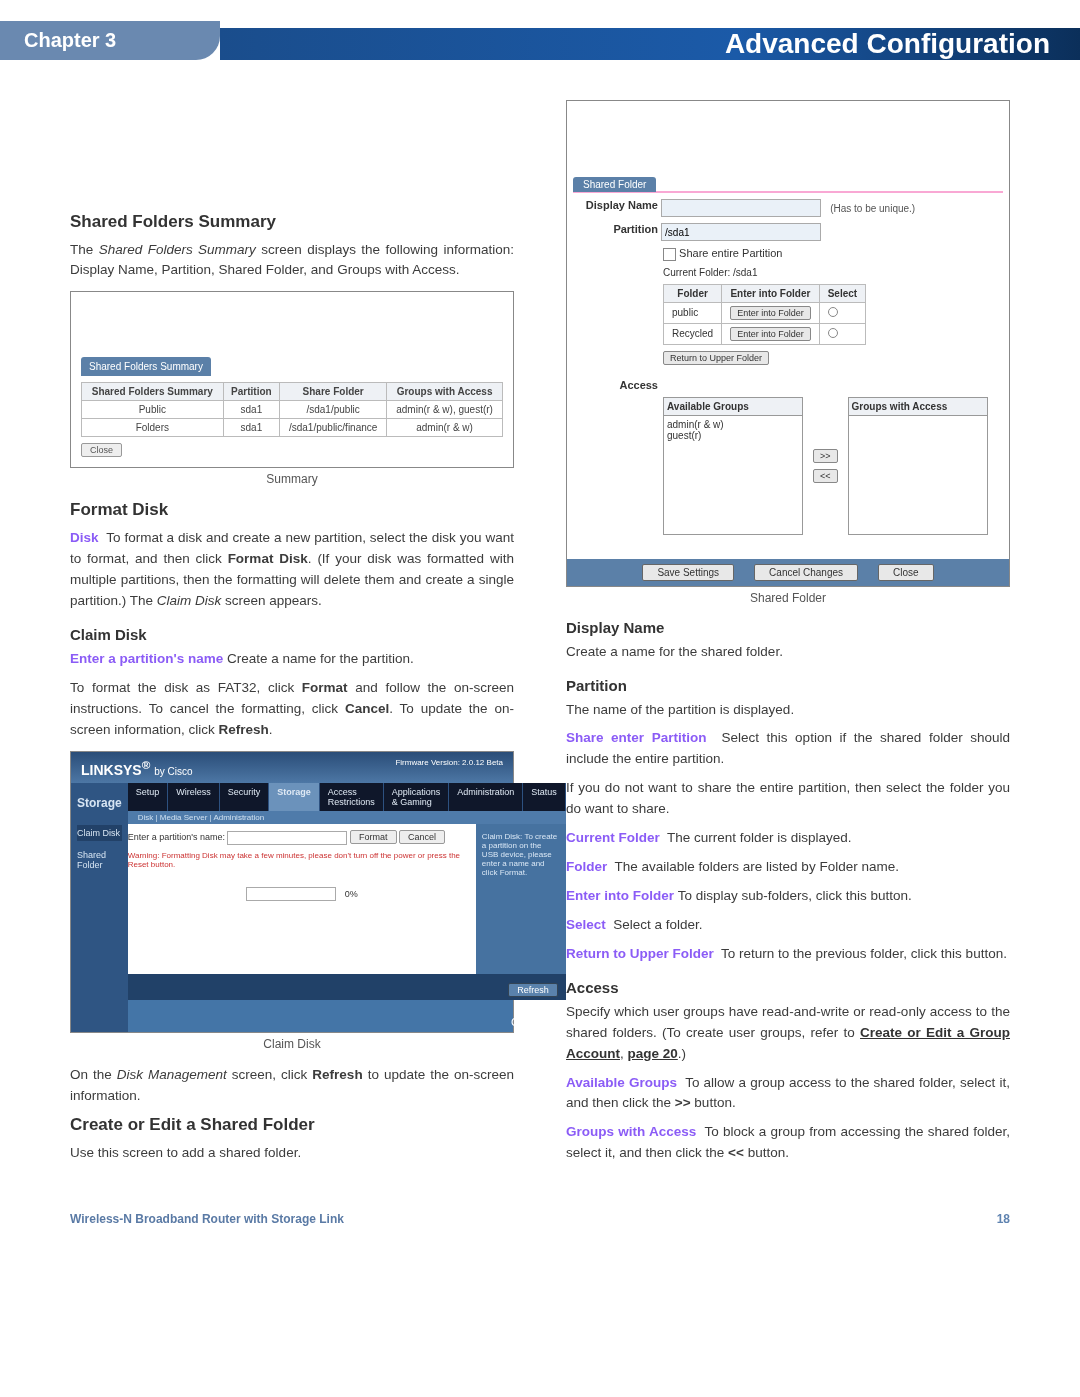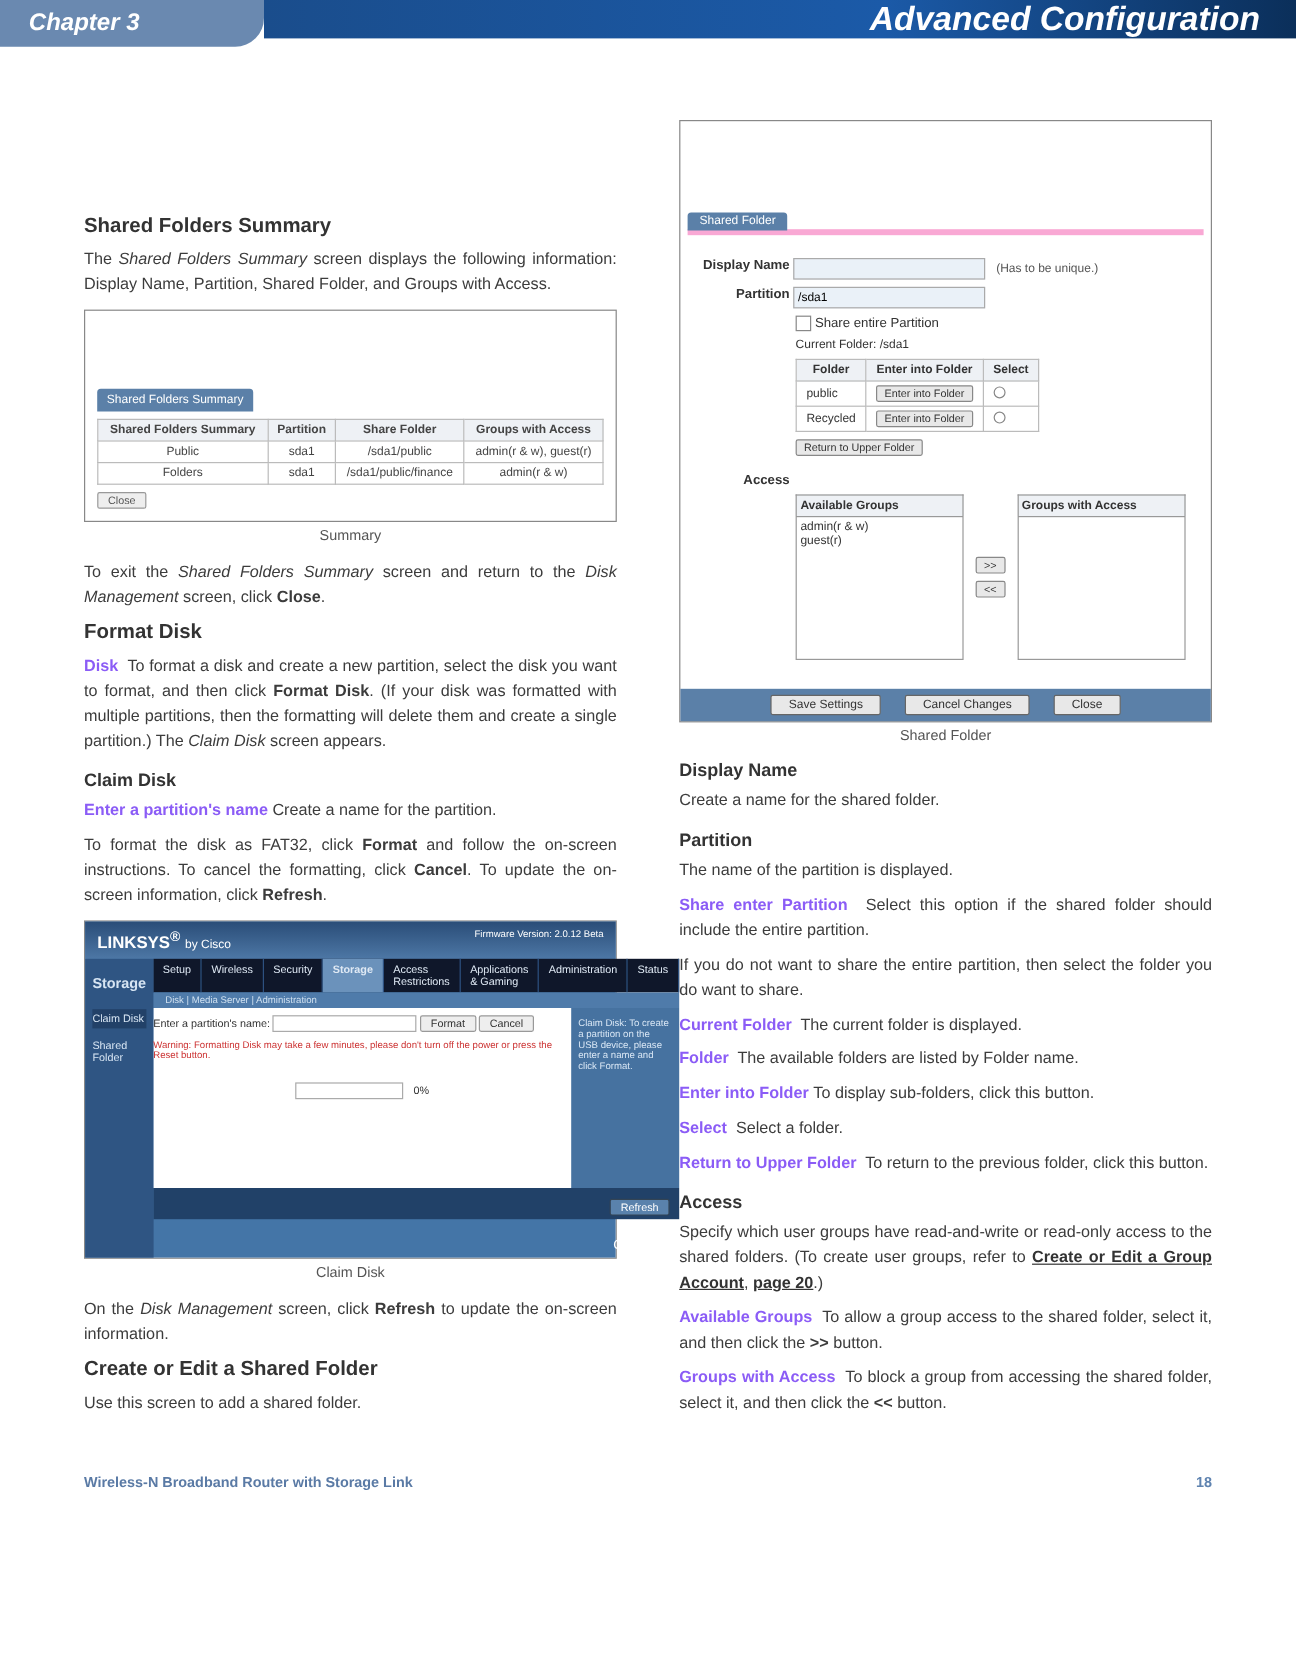--- a/index.html
+++ b/index.html
@@ -5,24 +5,23 @@
   * { box-sizing: border-box; margin: 0; padding: 0; }
   body {
     font-family: "Myriad Pro", "Segoe UI", Arial, sans-serif;
     font-size: 14px;
     color: #3a3a3a;
     background: #fff;
     width: 1080px;
   }
   .page { padding: 0 0 40px 0; }
   .header-band {
-    display: flex; align-items: flex-start;
+    display: flex; align-items: flex-end;
     height: 60px;
     background: #fff;
-    font-style: italic;
   }
   .ch-left {
     background: #6a89b0;
     border-radius: 0 0 24px 0;
     padding: 8px 24px;
     color: #fff;
     font-weight: 700;
     font-size: 20px;
     min-width: 220px;
     display:flex; align-items:center;
@@ -136,21 +135,20 @@
             <td>sda1</td>
             <td>/sda1/public/finance</td>
             <td>admin(r &amp; w)</td>
           </tr>
         </tbody>
           </table>
         <span class="smallbtn">Close</span>
       </div>
       <div class="caption">Summary</div>
 
-      <p>To exit the <em>Shared Folders Summary</em> screen and return to the <em>Disk Management</em> screen, click <strong>Close</strong>.</p>
 
       <h3>Format Disk</h3>
       <p><span class="term">Disk</span>&nbsp; To format a disk and create a new partition, select the disk you want to format, and then click <strong>Format Disk</strong>. (If your disk was formatted with multiple partitions, then the formatting will delete them and create a single partition.) The <em>Claim Disk</em> screen appears.</p>
 
       <h4>Claim Disk</h4>
       <p><span class="term">Enter a partition's name</span> Create a name for the partition.</p>
       <p>To format the disk as FAT32, click <strong>Format</strong> and follow the on-screen instructions. To cancel the formatting, click <strong>Cancel</strong>. To update the on-screen information, click <strong>Refresh</strong>.</p>
 
       <div class="screenshot" style="padding:0;">
         <div class="claim">
@@ -211,21 +209,21 @@
 
       <h3>Create or Edit a Shared Folder</h3>
       <p>Use this screen to add a shared folder.</p>
     </div>
 
     <div class="col">
 
       <div class="sf">
         <div style="height:70px;"></div>
         <span class="tabhdr">Shared Folder</span>
-        <div style="border-top:5px solid #f9a8d4;margin-top:-1px;padding-top:13px;">
+        <div style="border-top:2px solid #f9a8d4;margin-top:-1px;padding-top:0;">
           <div class="row">
             <span class="lbl">Display Name</span>
             <input type="text" style="">
             <span class="note">(Has to be unique.)</span>
           </div>
           <div class="row">
             <span class="lbl">Partition</span>
             <input type="text" value="/sda1" style="">
           </div>
           <div class="row folder-area">

